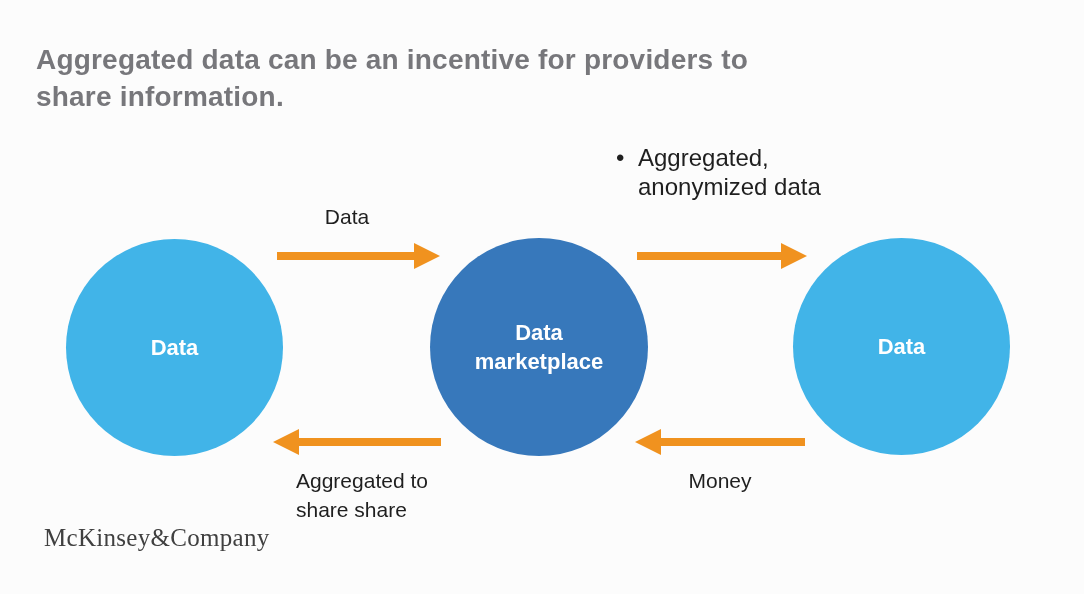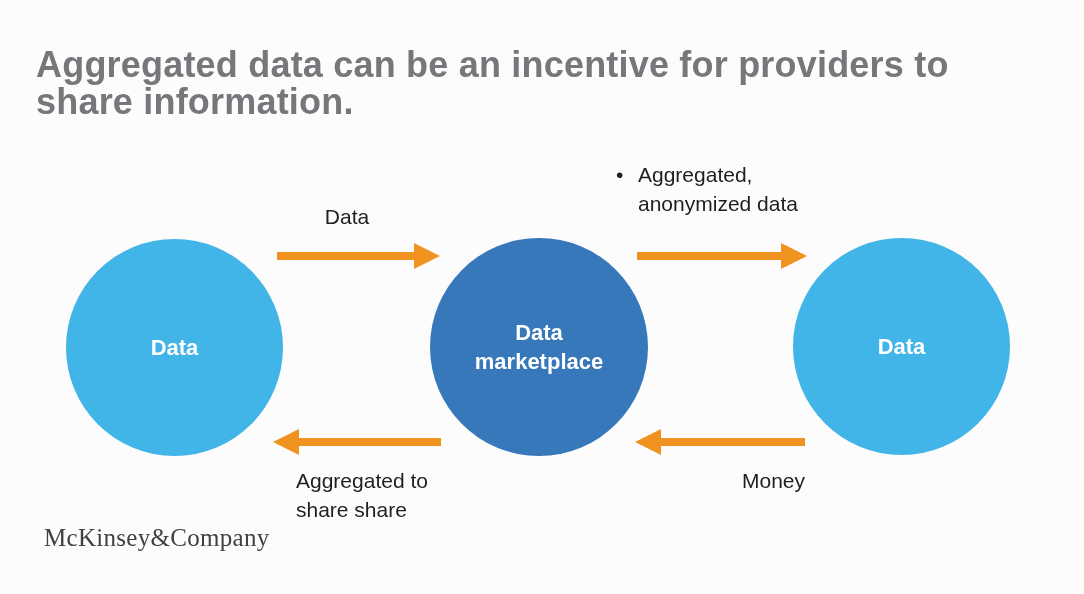--- a/index.html
+++ b/index.html
@@ -7,21 +7,21 @@
     position:relative;
     width:1084px;height:594px;
     background:#fcfcfc;
     overflow:hidden;
     font-family:"Liberation Sans", sans-serif;
     margin:0 auto;
   }
   
   .title{
     position:absolute;left:36px;top:22px;width:980px;
-    font-size:36px;font-weight:bold;color:#77777b;
+    font-size:28px;font-weight:bold;color:#77777b;
     line-height:37px;letter-spacing:0.2px;
   }
   .title span{display:block;}
 
   
   .circle{
     position:absolute;border-radius:50%;
     display:flex;flex-direction:column;align-items:center;justify-content:center;
     color:#ffffff;font-weight:bold;font-size:22px;line-height:29px;text-align:center;
   }
@@ -50,24 +50,24 @@
   .arrow.a3{left:273px;top:429px;width:168px;}
   .arrow.a4{left:635px;top:429px;width:170px;}
 
   
   .flow-label{
     position:absolute;font-size:21px;color:#1f1f1f;line-height:29px;
   }
   .label-data{left:265px;top:202px;width:164px;text-align:center;}
   .label-incentives{left:296px;top:466px;}
   .label-incentives span{display:block;}
-  .label-money{left:635px;top:466px;width:170px;text-align:right;}
+  .label-money{left:635px;top:466px;width:170px;text-align:center;}
 
   
-  .bullets{position:absolute;left:616px;top:160px;font-size:21px;color:#1f1f1f;line-height:29px;}
+  .bullets{position:absolute;left:616px;top:143px;font-size:24px;color:#1f1f1f;line-height:29px;}
   .bullet-item{display:flex;}
   .bullet-marker{width:22px;flex:0 0 22px;}
   .bullet-marker::before{content:"\2022";}
   .bullet-text span{display:block;}
 
   
   .logo{
     position:absolute;left:44px;top:524px;
     font-family:"Liberation Serif", serif;
     font-size:25px;color:#404040;letter-spacing:0.3px;

